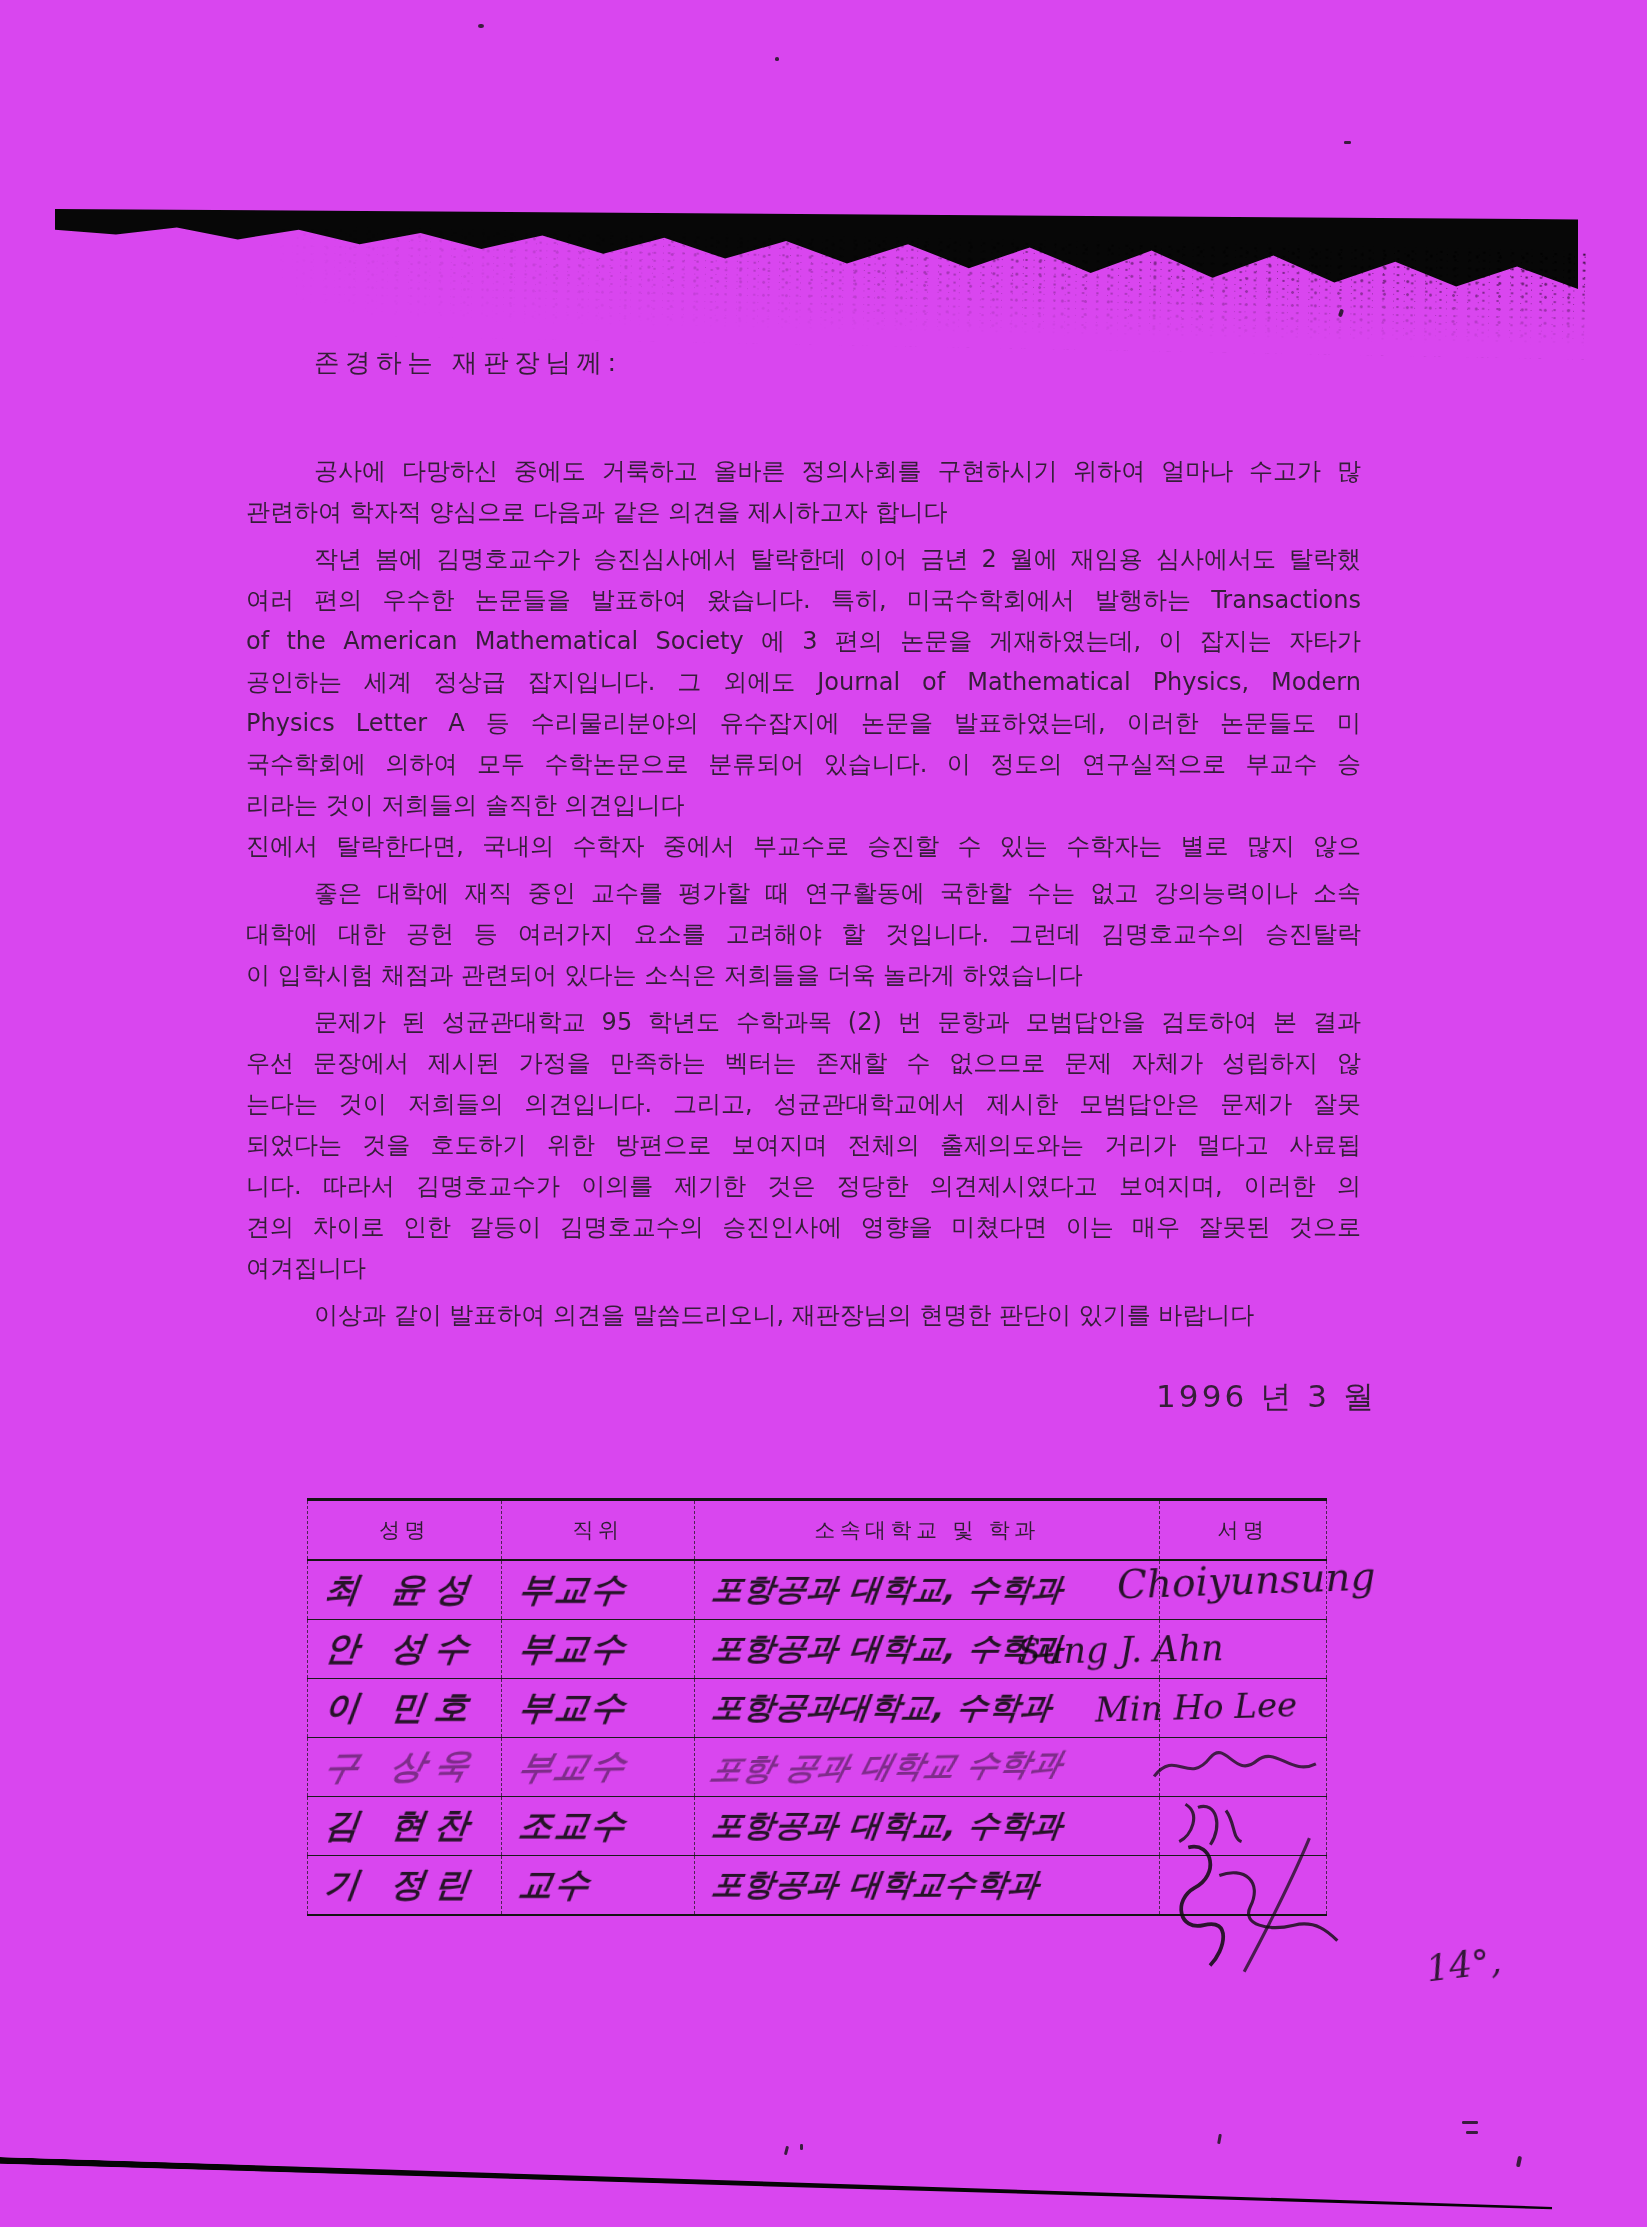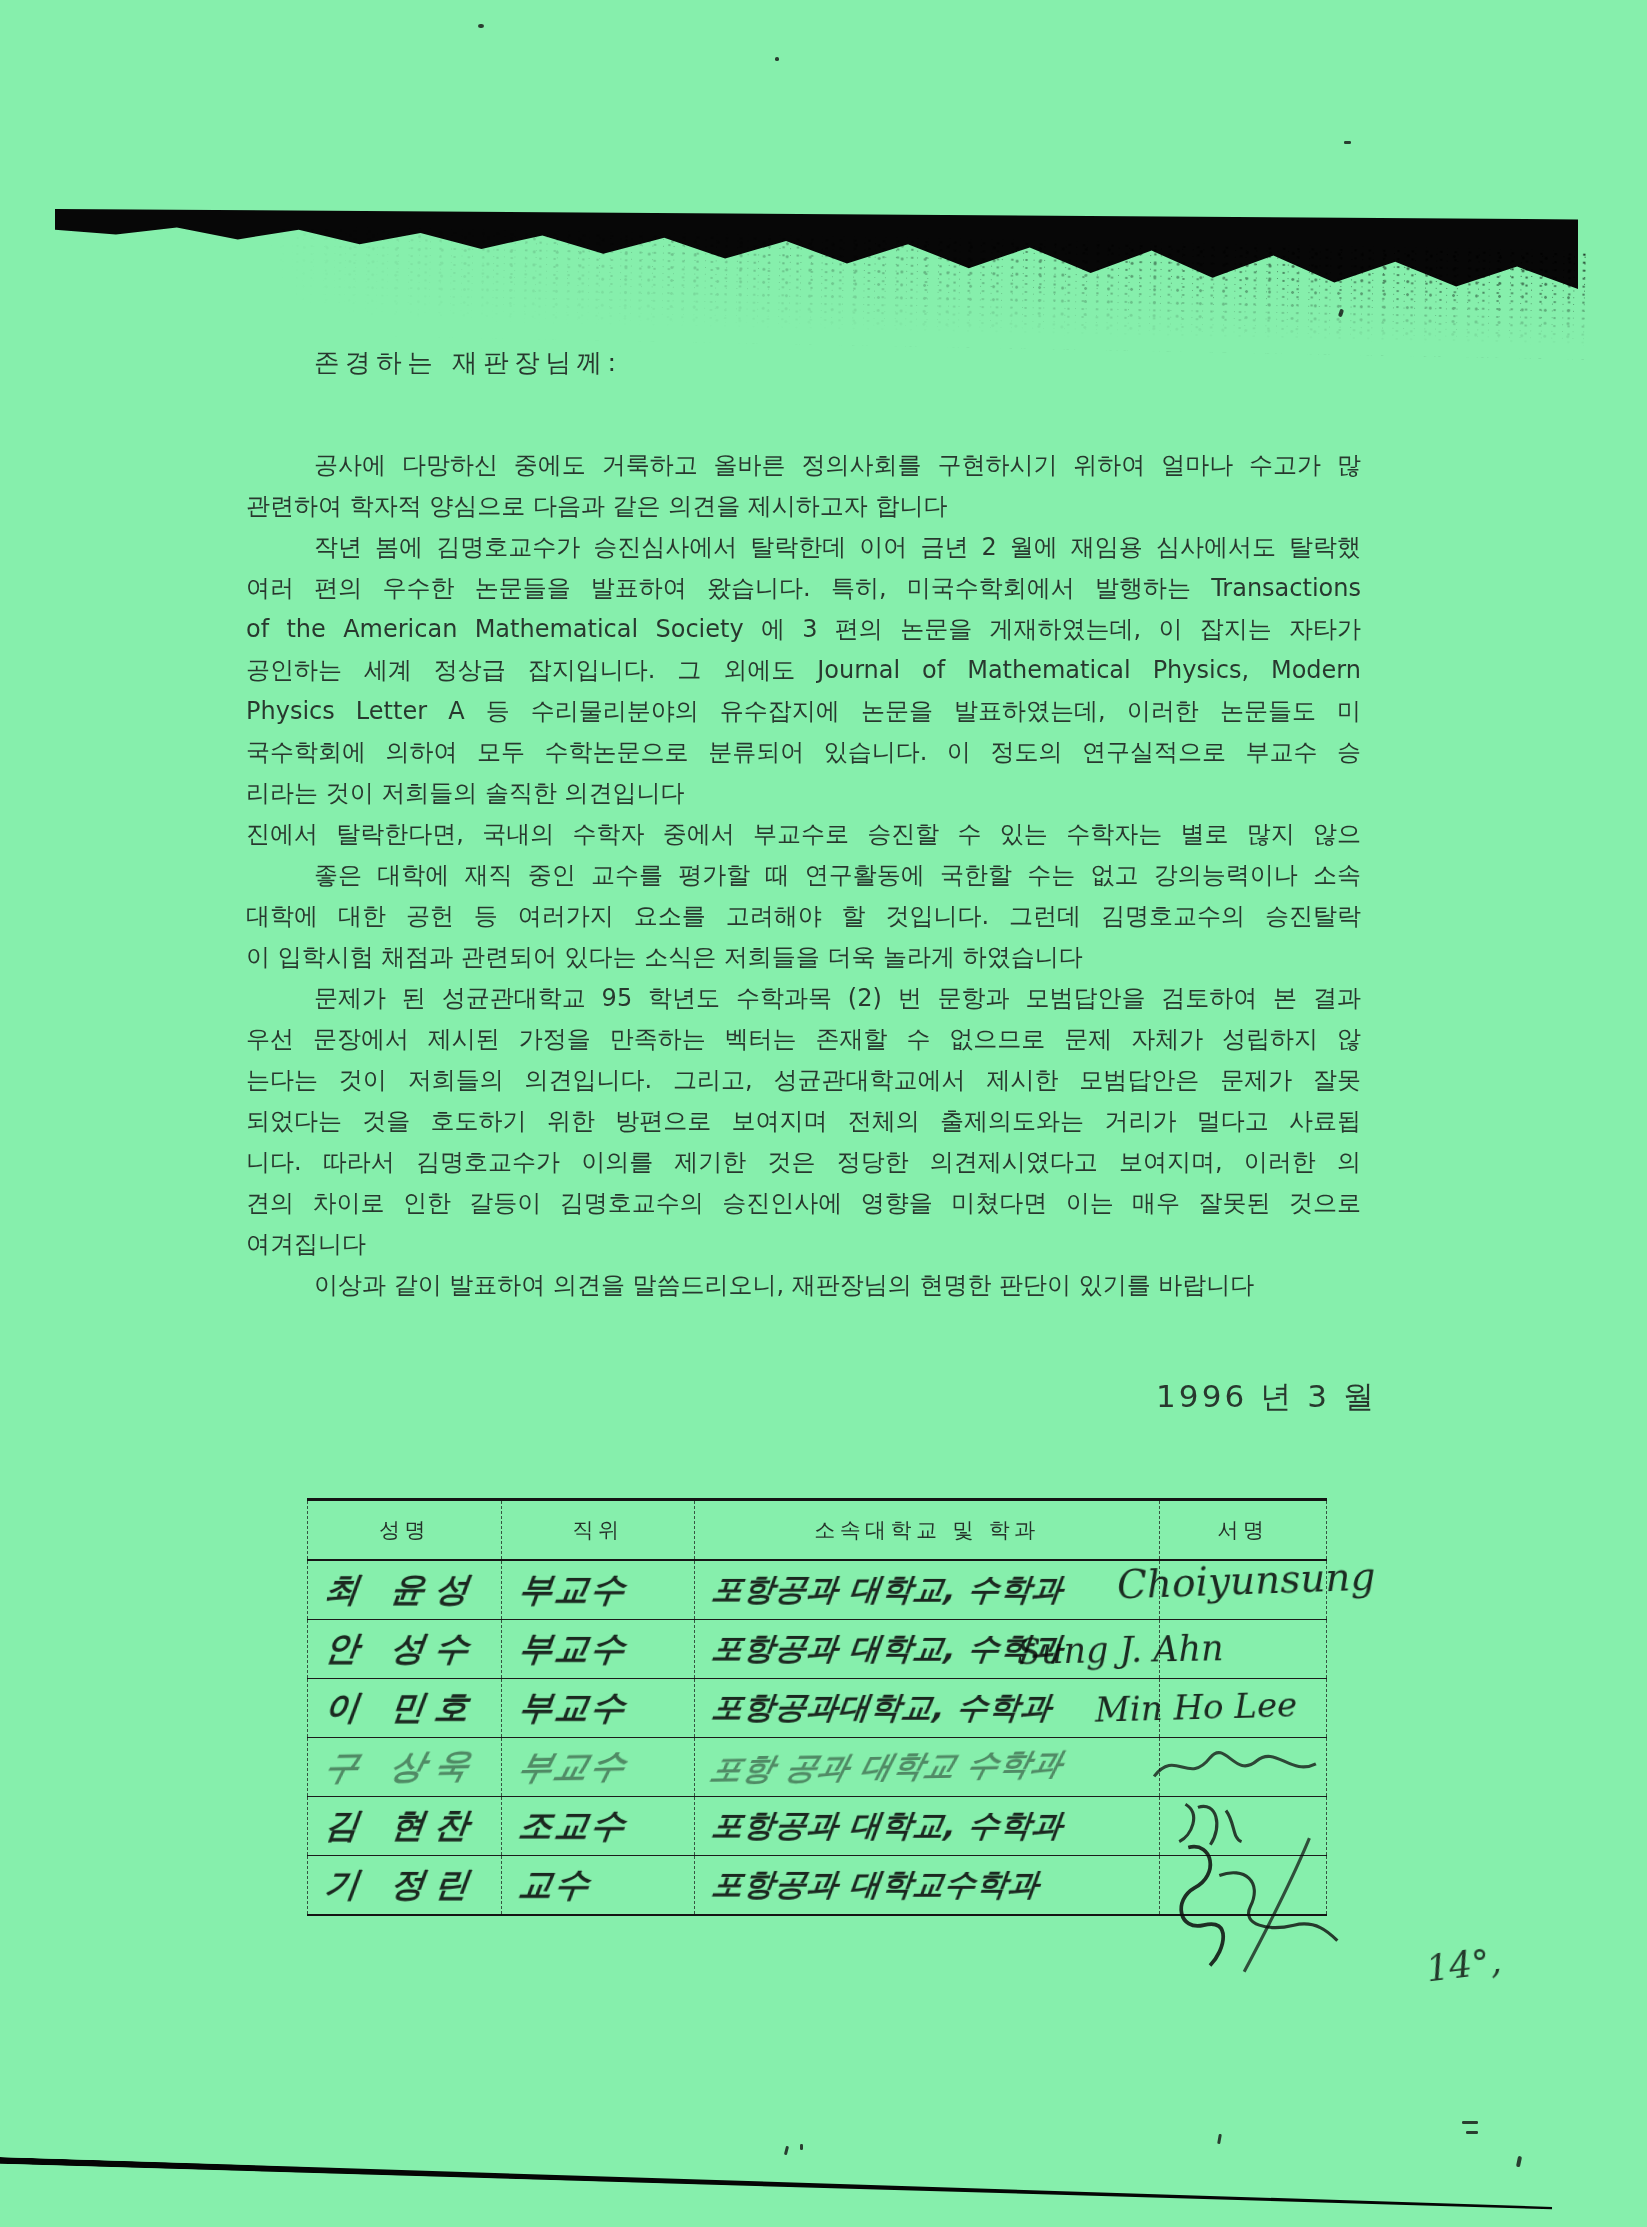--- a/index.html
+++ b/index.html
@@ -1,19 +1,19 @@
 <!DOCTYPE html>
 <html style="font-size:10px"><head>
 <meta charset="utf-8">
 <style>
   html,body{margin:0;padding:0;background:#e8e8e8;}
   .page{
     position:relative;
     width:1647px;height:2227px;
-    background:#86efac;
+    background:#d946ef;
     overflow:hidden;
     font-family:"DejaVu Sans","Liberation Sans",sans-serif;
     color:rgba(24,24,24,0.85);
   }
   
   .band{
     position:absolute;left:55px;top:209px;width:1523px;height:80px;
     background:#070707;
     clip-path:polygon(0 0,100% 13%,100% 100%,96% 72%,92% 97%,88% 66%,84% 92%,80% 58%,76% 86%,72% 52%,68% 80%,64% 48%,60% 74%,56% 44%,52% 68%,48% 40%,44% 62%,40% 36%,36% 56%,32% 33%,28% 50%,24% 30%,20% 44%,16% 26%,12% 38%,8% 23%,4% 32%,0 26%);
   }
@@ -45,21 +45,21 @@
     font-size:25.5px;letter-spacing:5.6px;
     filter:blur(0.3px);
   }
   .bodytext{position:absolute;left:246px;top:445px;width:1115px;}
   .line{
     margin:0;height:41px;line-height:41px;font-size:24px;
     text-align:justify;text-align-last:justify;
     overflow:hidden;white-space:normal;
     filter:blur(0.3px);
   }
-  .line.ind{text-indent:68px;}
+  .line.ind{text-indent:68px;margin-top:6px;}
   .line.end{text-align-last:left;}
   .dateline{
     position:absolute;left:1156px;top:1376px;
     font-size:31px;letter-spacing:3.1px;filter:blur(0.3px);
   }
   
   .sig-table{
     position:absolute;left:307px;top:1498px;width:1019px;
     border-collapse:collapse;table-layout:fixed;
     filter:blur(0.2px);

